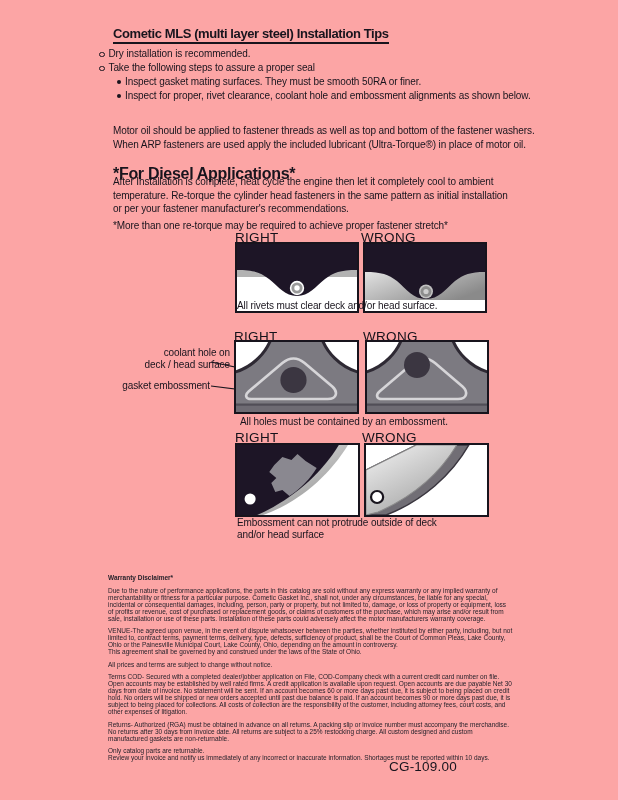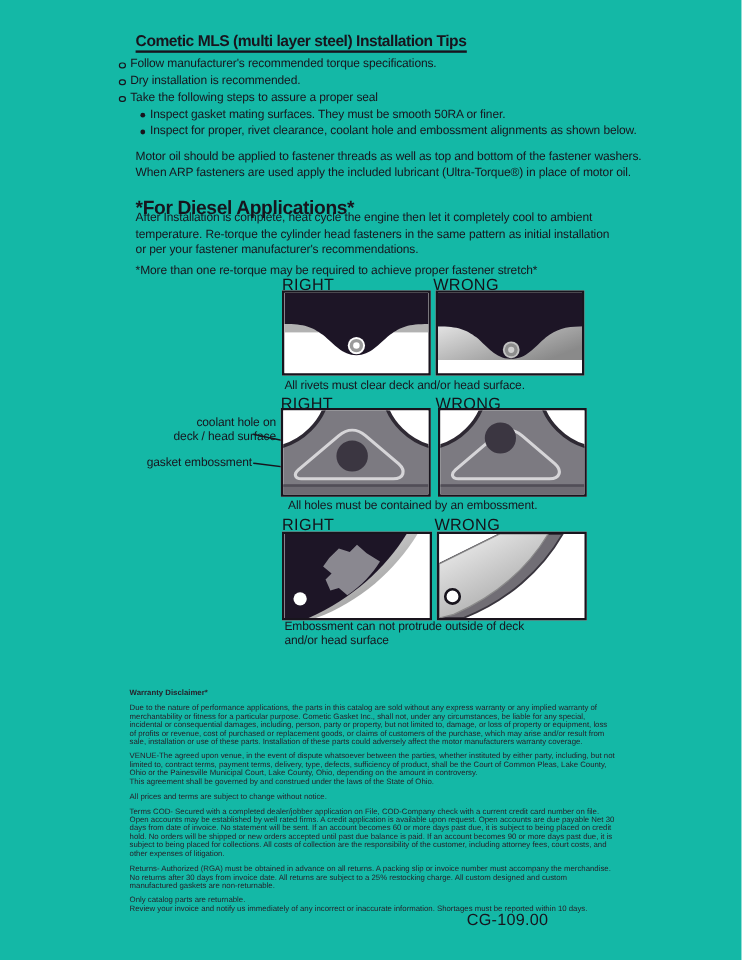--- a/index.html
+++ b/index.html
@@ -1,16 +1,16 @@
 <!DOCTYPE html>
 <html><head>
 <meta charset="utf-8">
 <style>
   html,body{margin:0;padding:0;background:#ffffff;}
-  .page{position:relative;width:618px;height:800px;background:#14b8a6;overflow:hidden;
+  .page{position:relative;width:618px;height:800px;background:#fca5a5;overflow:hidden;
         font-family:"Liberation Sans",sans-serif;color:#18141d;}
 
   .title{position:absolute;left:113px;top:26px;font-size:13px;font-weight:bold;
          letter-spacing:-0.4px;border-bottom:2px solid #18141d;padding-bottom:1px;white-space:nowrap;}
 
   .bullets{position:absolute;left:99px;top:47px;font-size:10px;line-height:14px;letter-spacing:-0.1px;}
   .bullet-row{display:flex;align-items:flex-start;}
   .open-bullet{width:3.5px;height:3.5px;border:1px solid #18141d;border-radius:50%;
                margin:4.5px 4px 0 0;flex:none;}
   .solid-bullet{width:4px;height:4px;background:#18141d;border-radius:50%;
@@ -40,24 +40,20 @@
   .footer-code{position:absolute;left:389px;top:759px;font-size:13.5px;letter-spacing:0.2px;}
 </style>
 </head>
 <body>
 
 <div class="page">
 
   <div class="title">Cometic MLS (multi layer steel) Installation Tips</div>
 
   <div class="bullets">
-    <div class="bullet-row">
-      <span class="open-bullet"></span>
-      <span>Follow manufacturer's recommended torque specifications.</span>
-    </div>
     <div class="bullet-row">
       <span class="open-bullet"></span>
       <span>Dry installation is recommended.</span>
     </div>
     <div class="bullet-row">
       <span class="open-bullet"></span>
       <span>Take the following steps to assure a proper seal</span>
     </div>
     <div class="bullet-row sub">
       <span class="solid-bullet"></span>
@@ -101,21 +97,21 @@
       </defs>
       <rect width="120" height="67" fill="#ffffff"></rect>
       <rect x="0" y="28" width="120" height="28" fill="url(#g-wrong1)"></rect>
       <path d="M0,0 H120 V28 C105,28 99,30.5 90,37 C80,45.5 74,55 61,55 C48,55 42,45.5 32,37 C23,30.5 17,28 0,28 Z" fill="#1d1526"></path>
       <circle cx="61" cy="47.5" r="7" fill="#c2c2c2"></circle>
       <circle cx="61" cy="47.5" r="5.4" fill="#8d8d8d"></circle>
       <circle cx="61" cy="47.5" r="2.6" fill="#cfcfcf"></circle>
     </svg>
   </div>
 
-  <div class="caption" style="left:237px;top:316px;">All rivets must clear deck and/or head surface.</div>
+  <div class="caption" style="left:237px;top:300px;">All rivets must clear deck and/or head surface.</div>
 
   <div class="diag-label" style="left:234px;top:329px;">RIGHT</div>
   <div class="diag-label" style="left:363px;top:329px;">WRONG</div>
 
   <div class="callout" id="callout-hole">coolant hole on
 deck / head surface</div>
   <div class="callout" id="callout-emboss">gasket embossment</div>
   <svg id="callout-lines" width="100" height="45" viewBox="0 0 100 45">
     <line x1="11" y1="7" x2="92" y2="24" stroke="#18141d" stroke-width="1.2"></line>
     <line x1="11" y1="31" x2="59" y2="37" stroke="#18141d" stroke-width="1.2"></line>

